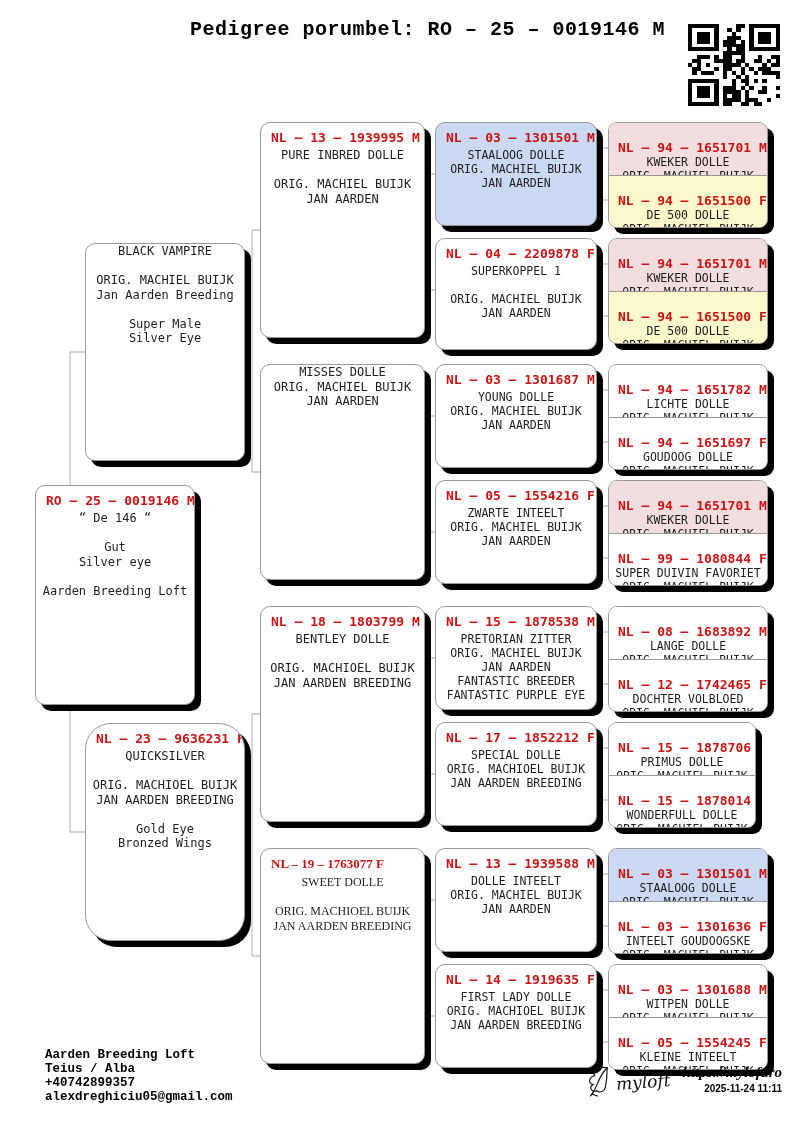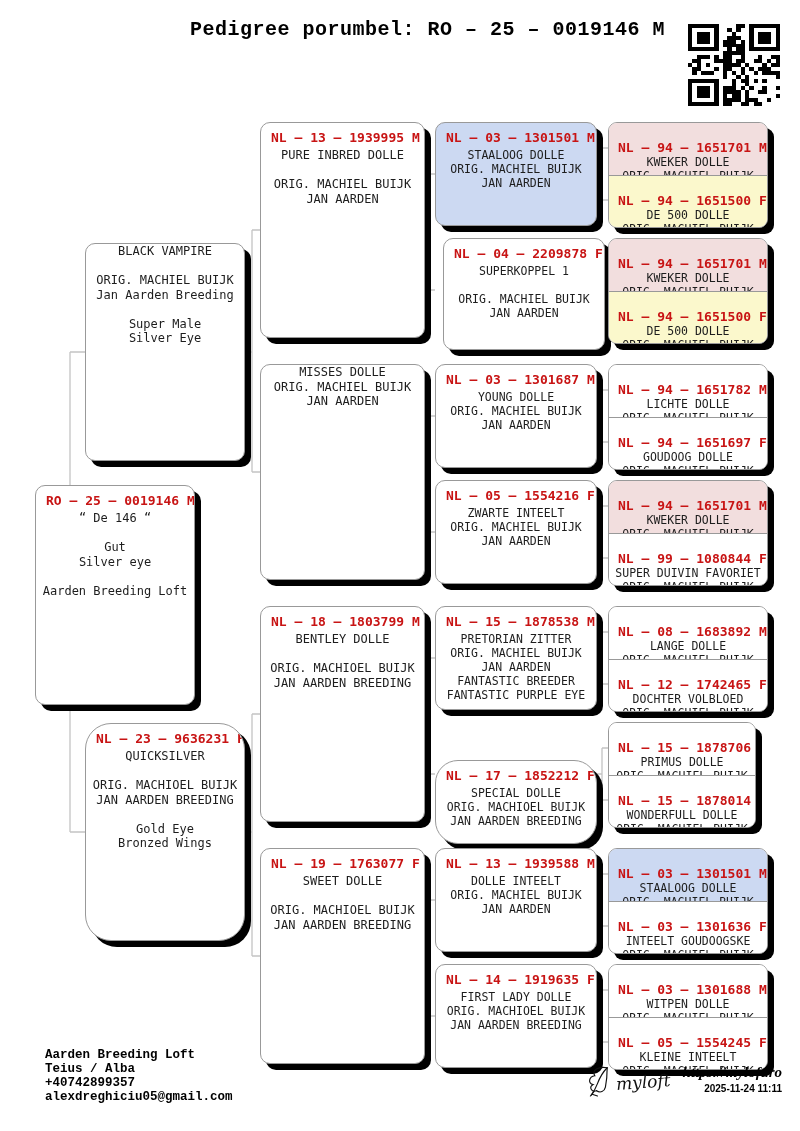--- a/index.html
+++ b/index.html
@@ -238,35 +238,35 @@
 ORIG. MACHIEL BUIJK
 JAN AARDEN</div>
   </div>
   <div class="pbox" style="left: 260px; top: 606px; width: 165px; height: 216px; background: rgb(255, 255, 255);">
     <div class="ring">NL – 18 – 1803799 M</div>
     <div class="body">BENTLEY DOLLE
 
 ORIG. MACHIOEL BUIJK
 JAN AARDEN BREEDING</div>
   </div>
-  <div class="pbox" style="left: 260px; top: 848px; width: 165px; height: 216px; background: rgb(255, 255, 255);">
+  <div class="pbox" style="left: 260px; top: 848px; width: 165px; height: 216px; background: rgb(255, 255, 255); font-family: Liberation Serif, serif;">
     <div class="ring">NL – 19 – 1763077 F</div>
     <div class="body">SWEET DOLLE
 
 ORIG. MACHIOEL BUIJK
 JAN AARDEN BREEDING</div>
   </div>
 
   <div class="pbox g3" style="left: 435px; top: 122px; width: 162px; height: 104px; background: rgb(204, 217, 242);">
     <div class="ring">NL – 03 – 1301501 M</div>
     <div class="body">STAALOOG DOLLE
 ORIG. MACHIEL BUIJK
 JAN AARDEN</div>
   </div>
-  <div class="pbox g3" style="left: 435px; top: 238px; width: 162px; height: 112px; background: rgb(255, 255, 255); margin-left: 8px;">
+  <div class="pbox g3" style="left: 435px; top: 238px; width: 162px; height: 112px; background: rgb(255, 255, 255);">
     <div class="ring">NL – 04 – 2209878 F</div>
     <div class="body">SUPERKOPPEL 1
 
 ORIG. MACHIEL BUIJK
 JAN AARDEN</div>
   </div>
   <div class="pbox g3" style="left: 435px; top: 364px; width: 162px; height: 104px; background: rgb(255, 255, 255);">
     <div class="ring">NL – 03 – 1301687 M</div>
     <div class="body">YOUNG DOLLE
 ORIG. MACHIEL BUIJK
@@ -279,21 +279,21 @@
 JAN AARDEN</div>
   </div>
   <div class="pbox g3" style="left: 435px; top: 606px; width: 162px; height: 104px; background: rgb(255, 255, 255);">
     <div class="ring">NL – 15 – 1878538 M</div>
     <div class="body">PRETORIAN ZITTER
 ORIG. MACHIEL BUIJK
 JAN AARDEN
 FANTASTIC BREEDER
 FANTASTIC PURPLE EYE</div>
   </div>
-  <div class="pbox g3" style="left: 435px; top: 760px; width: 162px; height: 84px; background: rgb(255, 255, 255); border-radius: 23px;">
+  <div class="pbox g3" style="left: 435px; top: 722px; width: 162px; height: 104px; background: rgb(255, 255, 255);">
     <div class="ring">NL – 17 – 1852212 F</div>
     <div class="body">SPECIAL DOLLE
 ORIG. MACHIOEL BUIJK
 JAN AARDEN BREEDING</div>
   </div>
   <div class="pbox g3" style="left: 435px; top: 848px; width: 162px; height: 104px; background: rgb(255, 255, 255);">
     <div class="ring">NL – 13 – 1939588 M</div>
     <div class="body">DOLLE INTEELT
 ORIG. MACHIEL BUIJK
 JAN AARDEN</div>

